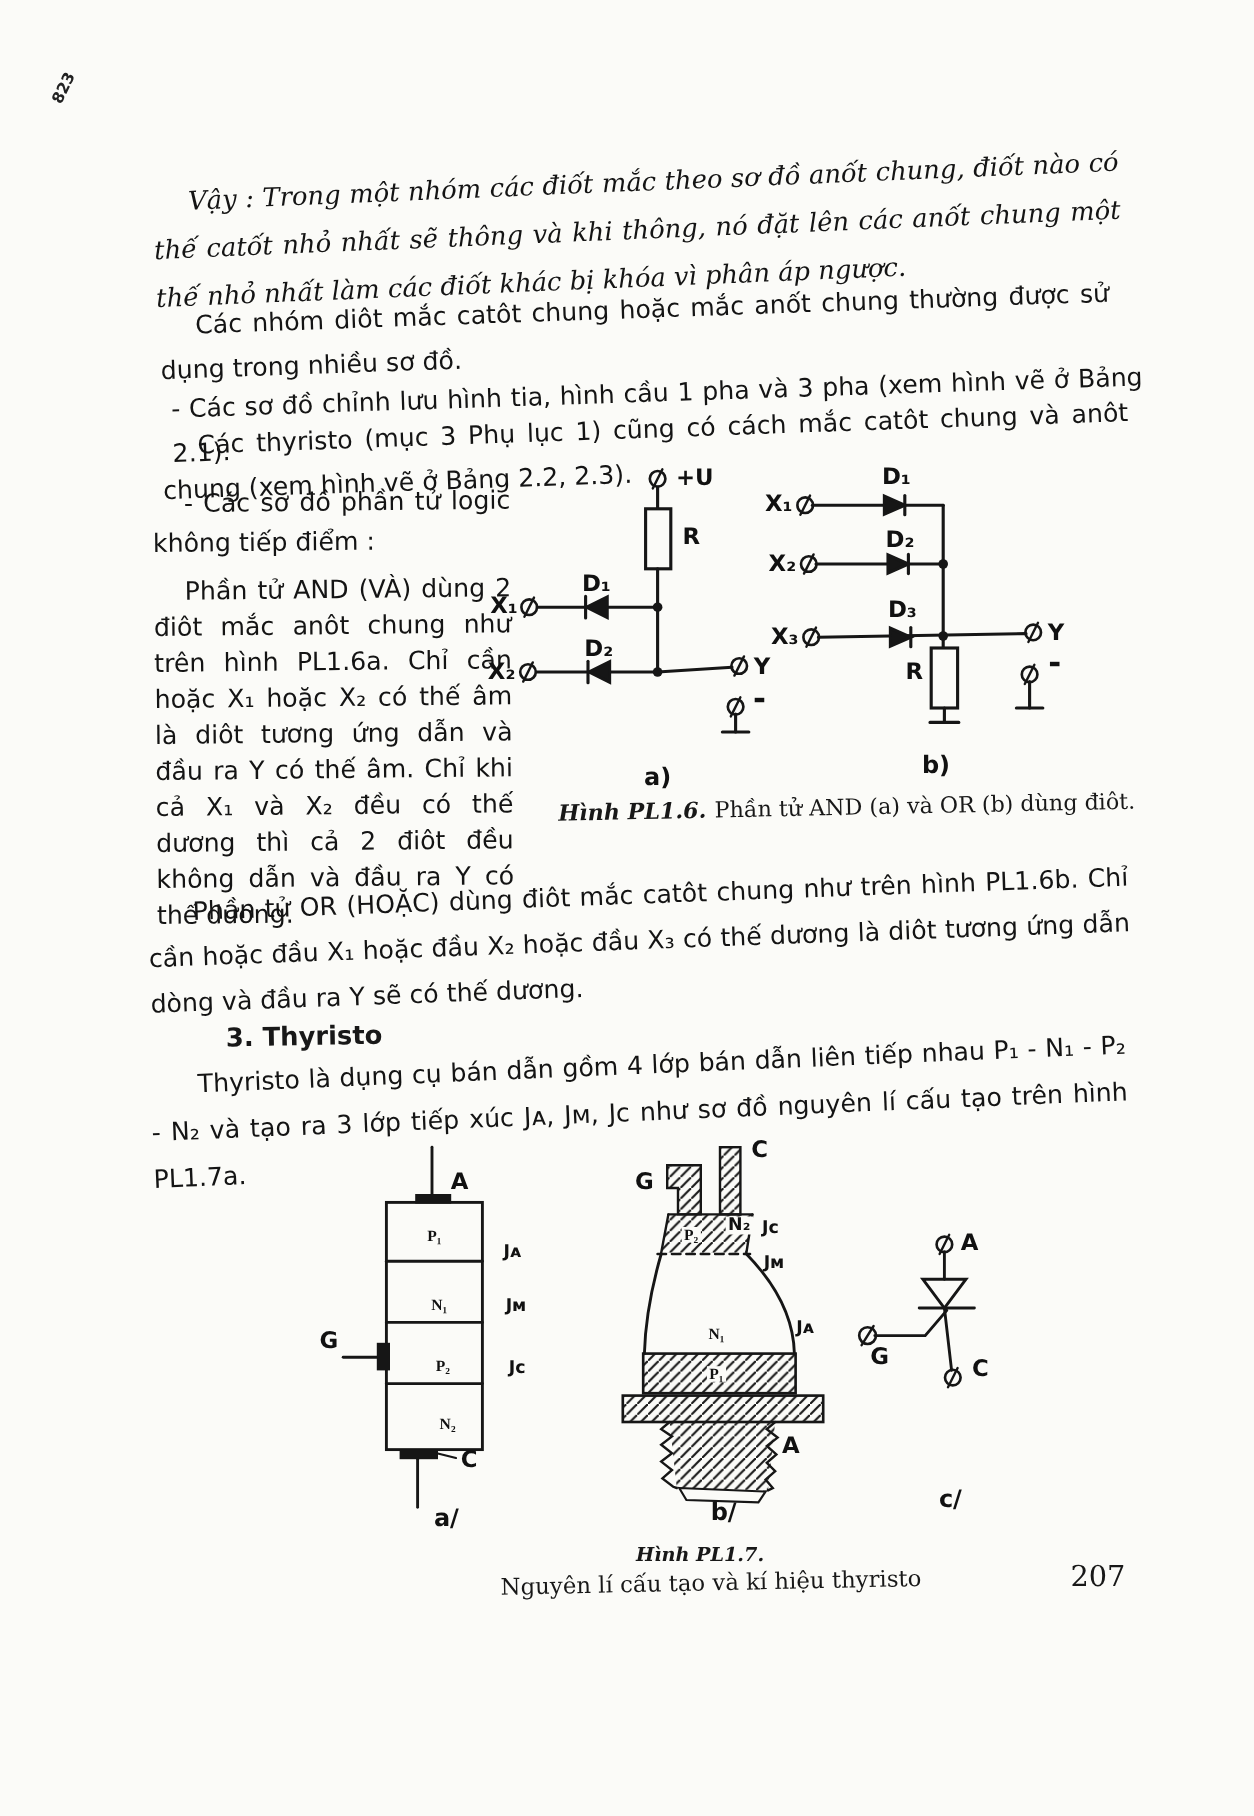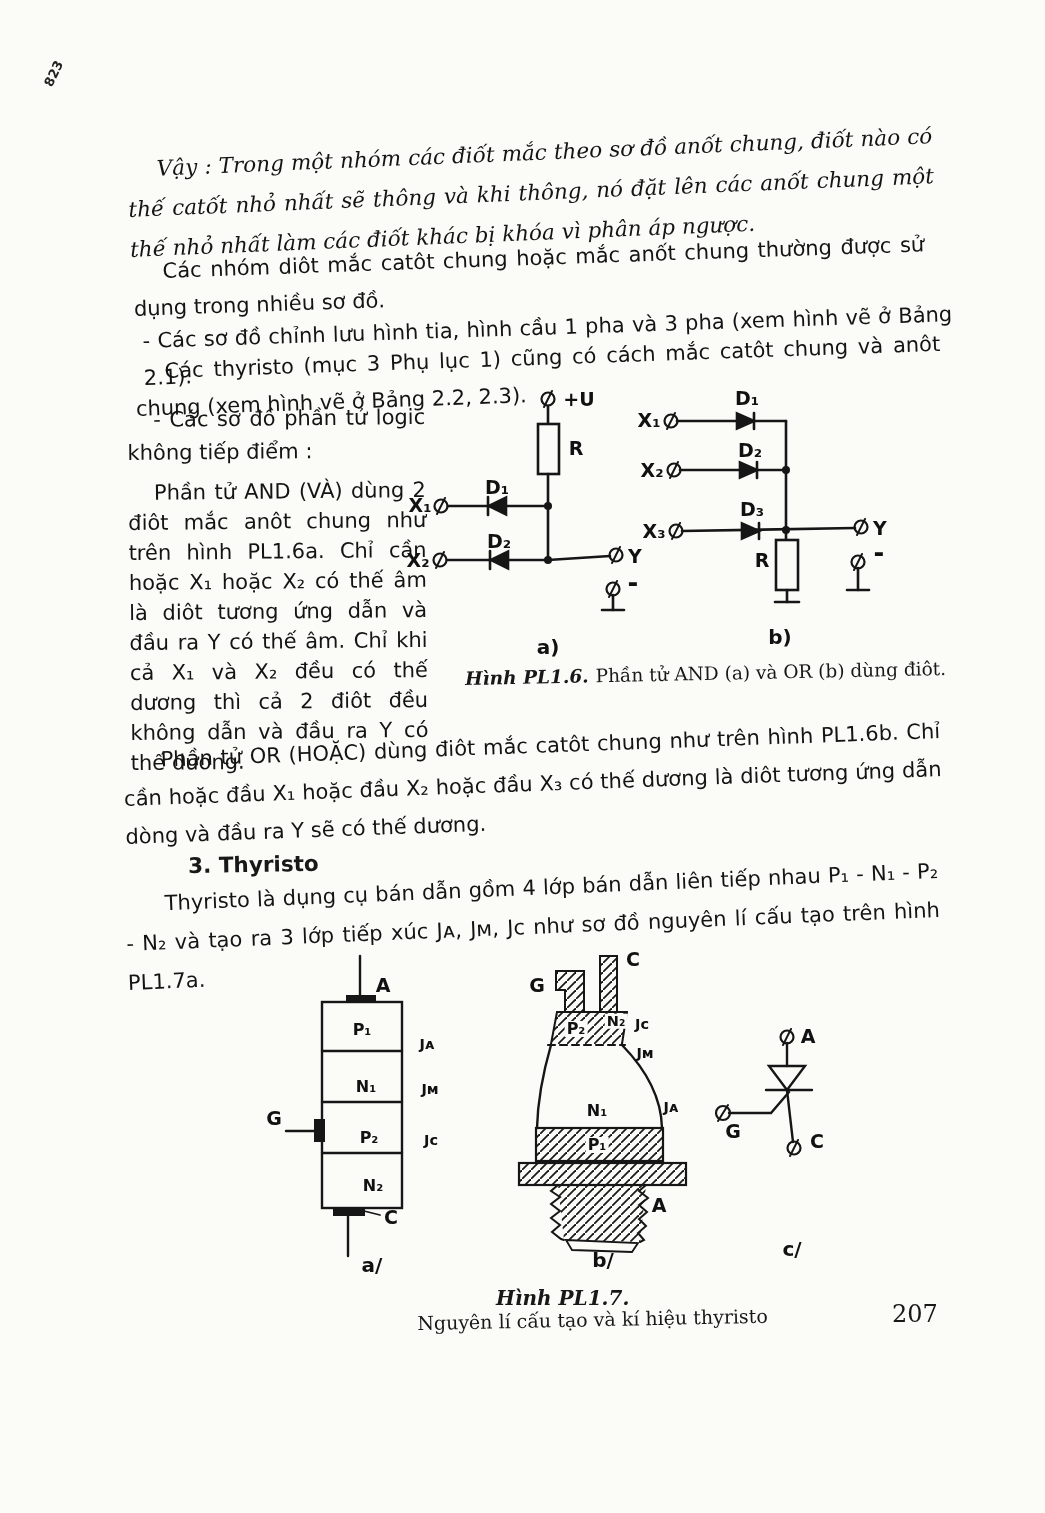--- a/index.html
+++ b/index.html
@@ -19,21 +19,21 @@
   .heading { position:absolute; font-weight:bold; font-size:21.5px; transform-origin:left top; }
   .caption { position:absolute; font-family:"DejaVu Serif", serif; font-size:18.5px; transform-origin:left top; white-space:nowrap; }
   .caption .capbold { font-weight:bold; font-style:italic; }
   .caption .caprest { margin-left:7px; }
   .figsvg { position:absolute; }
   .flbl {
     position:absolute; transform:translate(-50%,-50%);
     font-family:"DejaVu Sans", sans-serif; font-weight:bold; font-size:19px;
     color:#111; white-space:nowrap; line-height:1;
   }
-  .flbl.md { font-size:16px; }
+  .flbl.md { font-size:13px;font-family:Liberation Serif, serif; }
   .flbl.sm { font-size:14.5px; }
   .flbl.patch { background:#fbfbf8; padding:0 2px; }
   .flbl.fig-sub { font-weight:bold; font-size:20px; }
   .pagenum { position:absolute; left:892px; top:1300px; font-size:24px; font-family:"DejaVu Serif", serif; }
   .subcap { position:absolute; font-family:"DejaVu Serif", serif; font-size:19px; transform-origin:left top; white-space:nowrap; }
 </style>
 </head>
 <body>
 
 <div class="page">
@@ -224,20 +224,20 @@
   <span class="flbl sm" style="left:671px; top:1107px;">Jᴀ</span>
   <span class="flbl md patch" style="left:597px; top:1145px;">P₁</span>
   <span class="flbl" style="left:659px; top:1205px;">A</span>
   <span class="flbl fig-sub" style="left:603px; top:1260px;">b/</span>
 
   <span class="flbl" style="left:808px; top:1036px;">A</span>
   <span class="flbl" style="left:817px; top:1141px;">C</span>
   <span class="flbl" style="left:733px; top:1131px;">G</span>
   <span class="flbl fig-sub" style="left:792px; top:1249px;">c/</span>
 
-  <div class="caption" style="left:496px; top:1286px; font-size:20px;">
+  <div class="caption" style="left:530px; top:1286px; font-size:16px;">
     <span class="capbold">Hình PL1.7.</span>
   </div>
   <div class="subcap" style="left:417px; top:1312px; transform:rotate(-1.2deg);">Nguyên lí cấu tạo và kí hiệu thyristo</div>
 
   <span class="pagenum">207</span>
 
 </div>
 
 </body></html>

